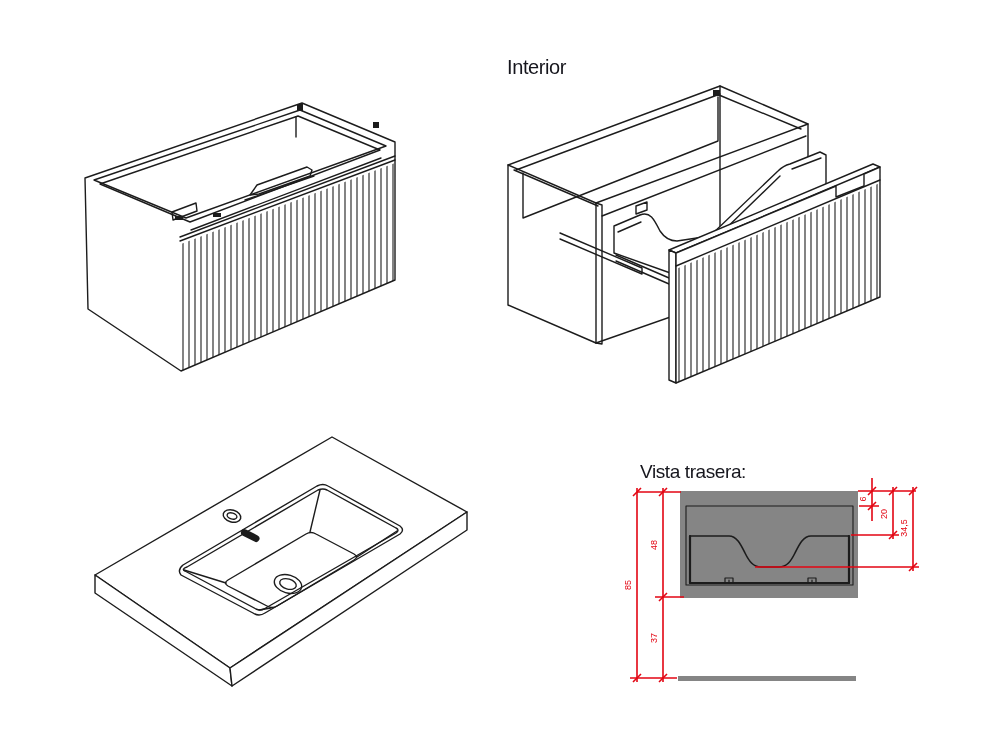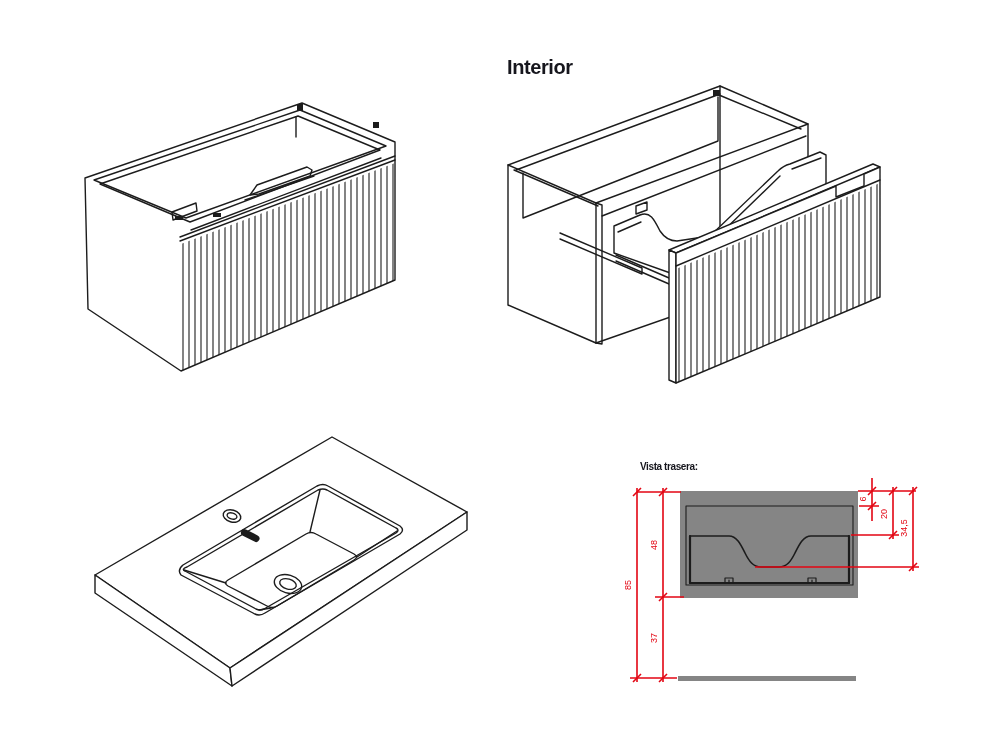--- a/index.html
+++ b/index.html
@@ -4,23 +4,23 @@
 <style>
   :root{
     --line:#1c1c1c;
     --red:#e30613;
     --gray:#858585;
     --bg:#ffffff;
   }
   html,body{margin:0;padding:0;background:var(--bg);}
   body{font-family:"Liberation Sans",sans-serif;}
   #canvas{position:relative;width:1000px;height:750px;background:var(--bg);overflow:hidden;}
-  .title{position:absolute;color:#16161d;font-weight:700;letter-spacing:-0.4px;white-space:nowrap;text-align:right;}
+  .title{position:absolute;color:#16161d;font-weight:400;letter-spacing:-0.4px;white-space:nowrap;text-align:right;}
   #interior-title{left:507px;top:56px;font-size:20px;}
-  #rear-title{left:640px;top:461px;font-size:10px;}
+  #rear-title{left:640px;top:461px;font-size:19px;}
   svg{position:absolute;overflow:visible;}
   svg path,svg line,svg polyline,svg rect.o,svg ellipse{fill:none;stroke:var(--line);stroke-width:1.4;stroke-linejoin:round;stroke-linecap:round;}
   svg .wfill{fill:#fff;}
   svg .thin{stroke-width:1.1;}
   svg .blk{fill:var(--line);stroke:none;}
   svg .gry{fill:var(--gray);stroke:none;}
   svg .red{stroke:var(--red);stroke-width:1.6;fill:none;stroke-linecap:butt;}
   svg text.dim{fill:var(--red);stroke:none;font-size:9px;font-family:"Liberation Sans",sans-serif;text-anchor:middle;}
 </style>
 </head>

